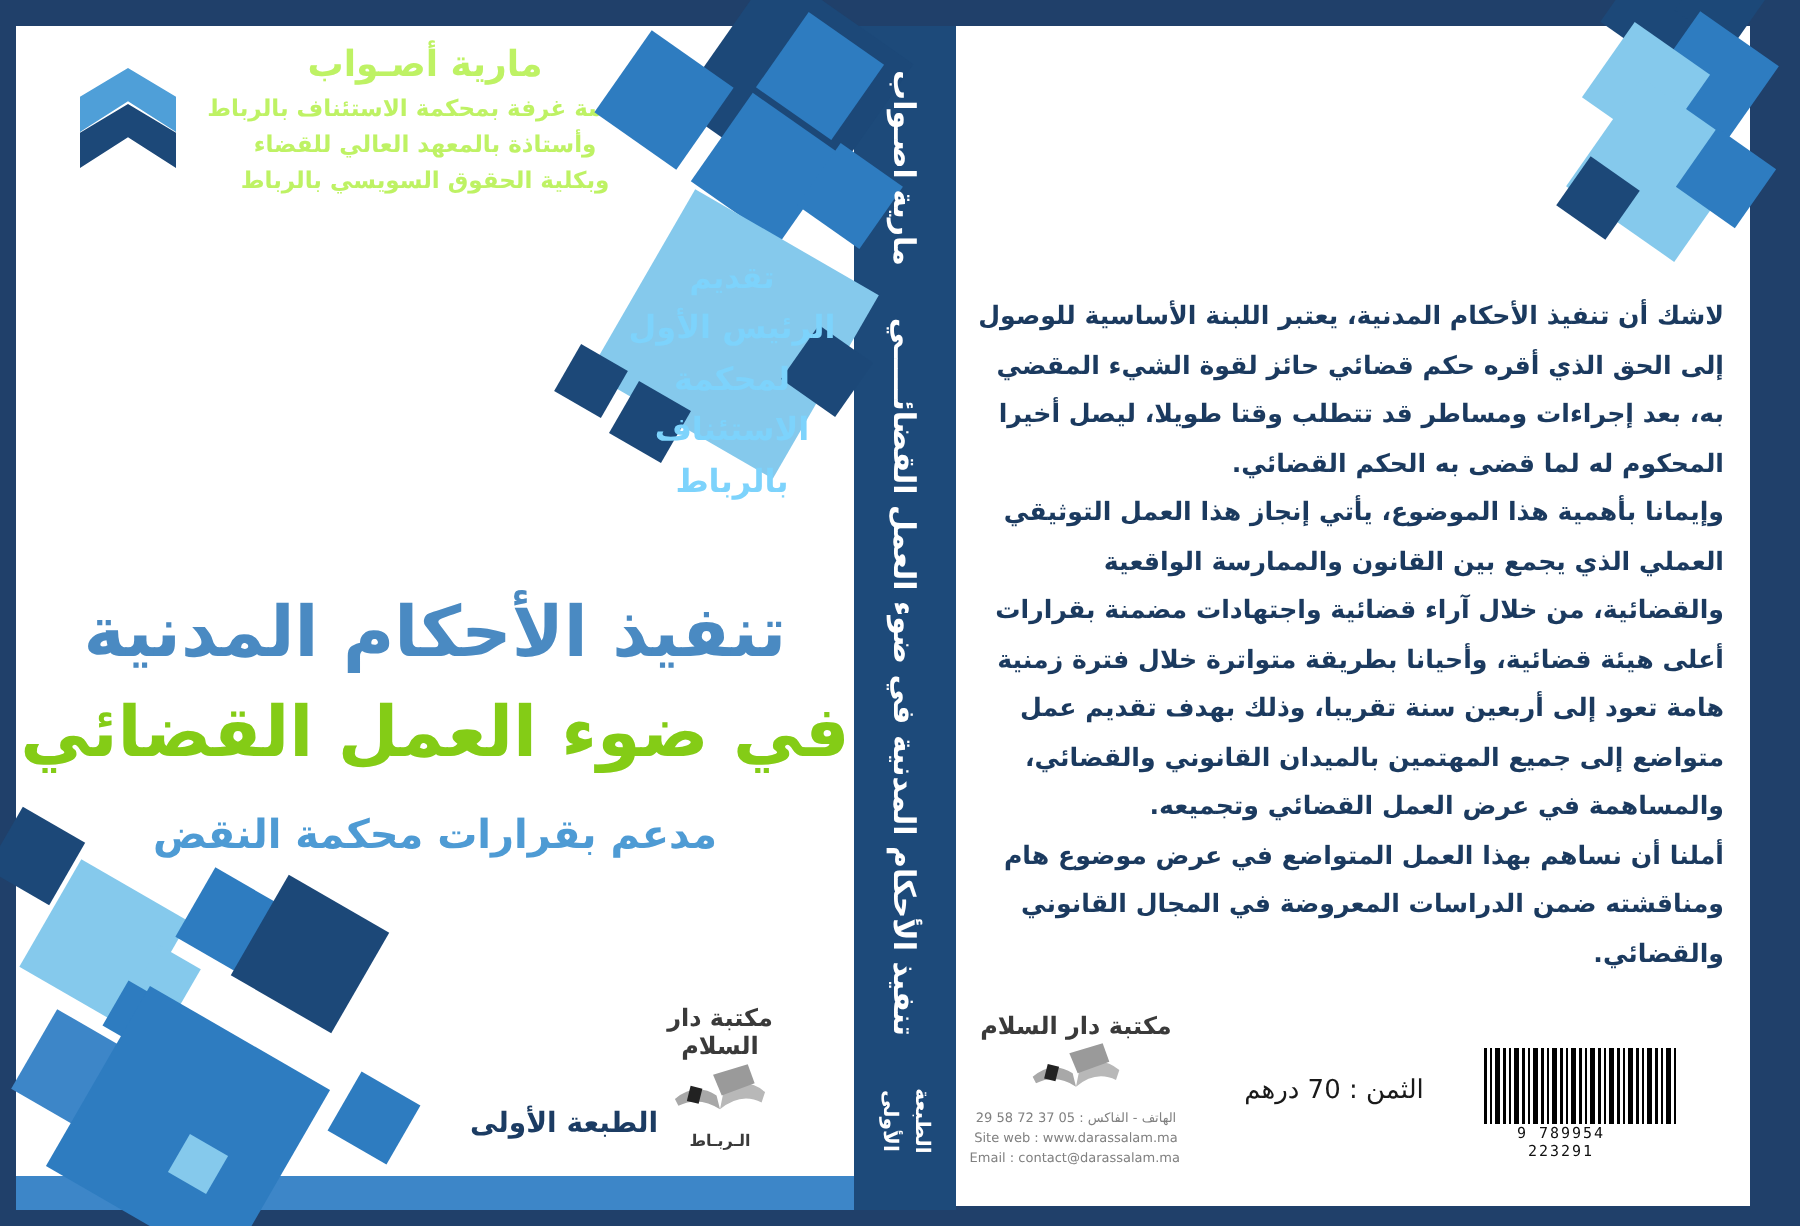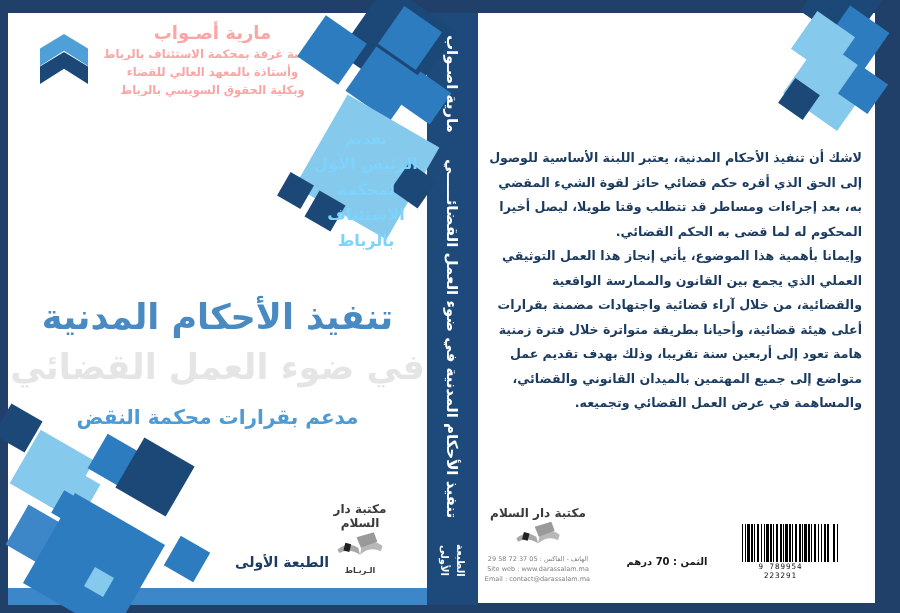--- a/index.html
+++ b/index.html
@@ -20,32 +20,32 @@
   .r35{transform:rotate(35deg);}
   .c-navy{background:#1c4878;}
   .c-mid{background:#2e7cc0;}
   .c-mid2{background:#3d86c8;}
   .c-light{background:#85c9ec;}
 
   
   .chev{position:absolute;width:48px;height:32px;
     clip-path:polygon(0 100%,0 45%,50% 0,100% 45%,100% 100%,50% 52%);}
 
-  #author-block{position:absolute;left:90px;top:22px;width:245px;text-align:center;color:#fca5a5;direction:rtl;}
+  #author-block{position:absolute;left:90px;top:22px;width:245px;text-align:center;color:#bef264;direction:rtl;}
   #author-name{font-size:18px;font-weight:bold;margin-bottom:3px;}
   .cred{font-size:11.5px;font-weight:bold;line-height:1.55;}
 
   #presentation-text{position:absolute;left:303px;top:130px;width:126px;text-align:center;color:#7dd3fc;direction:rtl;z-index:5;}
   #presentation-label{font-size:15px;font-weight:bold;margin-bottom:3px;}
   #presentation-by{font-size:12px;font-weight:bold;line-height:1.5;}
   .presentation-line{font-size:16px;font-weight:bold;line-height:1.6;}
 
   #title-block{position:absolute;left:8px;top:250px;width:419px;text-align:center;direction:rtl;}
   #title-line1{font-size:35px;font-weight:bold;color:#4a8ac2;line-height:1.4;margin-top:43px;}
-  #title-line2{font-size:35px;font-weight:bold;color:#e5e5e5;line-height:1.45;}
+  #title-line2{font-size:35px;font-weight:bold;color:#84cc16;line-height:1.45;}
   #title-subtitle{font-size:20px;font-weight:bold;color:#4e9bd4;margin-top:12px;}
 
   .pub-block{position:absolute;text-align:center;}
   .pub-name{font-size:12px;font-weight:bold;color:#3a3a3a;direction:rtl;}
   .pub-city{font-size:8px;font-weight:bold;color:#3a3a3a;letter-spacing:2px;direction:rtl;}
   .pub-contact{font-size:6.5px;color:#808080;line-height:1.55;white-space:nowrap;direction:rtl;}
 
   #front-edition{position:absolute;left:232px;top:554px;width:100px;text-align:center;
     font-size:14px;font-weight:bold;color:#1c3c63;direction:rtl;}
 
@@ -55,22 +55,22 @@
     display:flex;align-items:center;gap:26px;box-sizing:border-box;
     padding:0 20px 0 22px;color:#ffffff;direction:ltr;}
   #spine-author{font-size:15px;font-weight:bold;white-space:nowrap;direction:rtl;}
   #spine-title{font-size:15px;font-weight:bold;white-space:nowrap;flex:1;direction:rtl;text-align:right;}
   #spine-edition{font-size:10px;font-weight:bold;width:38px;line-height:1.6;text-align:center;direction:rtl;}
 
   #back-paragraphs{position:absolute;right:38px;top:146px;width:378px;
     direction:rtl;text-align:right;color:#1b3a5f;font-size:12.6px;font-weight:bold;line-height:24.5px;}
   #back-paragraphs p{margin:0;}
 
-  #back-price{position:absolute;left:612px;top:556px;width:110px;text-align:center;
-    font-size:10px;font-weight:bold;color:#1a1a1a;direction:rtl;}
+  #back-price{position:absolute;left:612px;top:538px;width:110px;text-align:center;
+    font-size:13px;font-weight:normal;color:#1a1a1a;direction:rtl;}
 
   #barcode{position:absolute;left:742px;top:524px;width:77px;text-align:center;}
   #barcode-bars{width:96px;height:38px;
     background:repeating-linear-gradient(90deg,
       #000 0px,#000 1.5px,#fff 1.5px,#fff 3px,
       #000 3px,#000 4px,#fff 4px,#fff 5.5px,
       #000 5.5px,#000 8px,#fff 8px,#fff 9.5px);}
   #barcode-number{font-family:"DejaVu Sans Mono",monospace;font-size:7.5px;color:#111;letter-spacing:1px;}
 </style>
 </head>
@@ -158,20 +158,21 @@
   <div class="dm r35 c-mid" style="left:832px;top:15px;width:48px;height:48px;"></div>
   <div class="dm r35 c-light" style="left:800px;top:20px;width:46px;height:46px;"></div>
   <div class="dm r35 c-light" style="left:796px;top:52px;width:66px;height:66px;"></div>
   <div class="dm r35 c-navy" style="left:784px;top:84px;width:30px;height:30px;"></div>
   <div class="dm r35 c-mid" style="left:845px;top:71px;width:36px;height:36px;"></div>
 </div>
 
 <div id="back-paragraphs">
   <p>لاشك أن تنفيذ الأحكام المدنية، يعتبر اللبنة الأساسية للوصول إلى الحق الذي أقره حكم قضائي حائز لقوة الشيء المقضي به، بعد إجراءات ومساطر قد تتطلب وقتا طويلا، ليصل أخيرا المحكوم له لما قضى به الحكم القضائي.</p>
   <p>وإيمانا بأهمية هذا الموضوع، يأتي إنجاز هذا العمل التوثيقي العملي الذي يجمع بين القانون والممارسة الواقعية والقضائية، من خلال آراء قضائية واجتهادات مضمنة بقرارات أعلى هيئة قضائية، وأحيانا بطريقة متواترة خلال فترة زمنية هامة تعود إلى أربعين سنة تقريبا، وذلك بهدف تقديم عمل متواضع إلى جميع المهتمين بالميدان القانوني والقضائي، والمساهمة في عرض العمل القضائي وتجميعه.</p>
+  <p>أملنا أن نساهم بهذا العمل المتواضع في عرض موضوع هام ومناقشته ضمن الدراسات المعروضة في المجال القانوني والقضائي.</p>
 </div>
 
 <div class="pub-block" style="left:486px;top:506px;width:104px;">
   <div class="pub-name">مكتبة دار السلام</div>
   <span>
     <svg width="50" height="30" viewBox="0 0 60 36">
       <path d="M4 22 Q16 12 28 20 L30 28 Q18 20 6 26 Z" fill="#a8a8a8"></path>
       <path d="M56 18 Q44 8 32 18 L30 28 Q42 18 54 24 Z" fill="#b8b8b8"></path>
       <path d="M26 8 L46 2 L50 13 L31 20 Z" fill="#9a9a9a"></path>
       <rect x="12" y="15" width="7" height="9" fill="#222" transform="rotate(14 15 19)"></rect>

